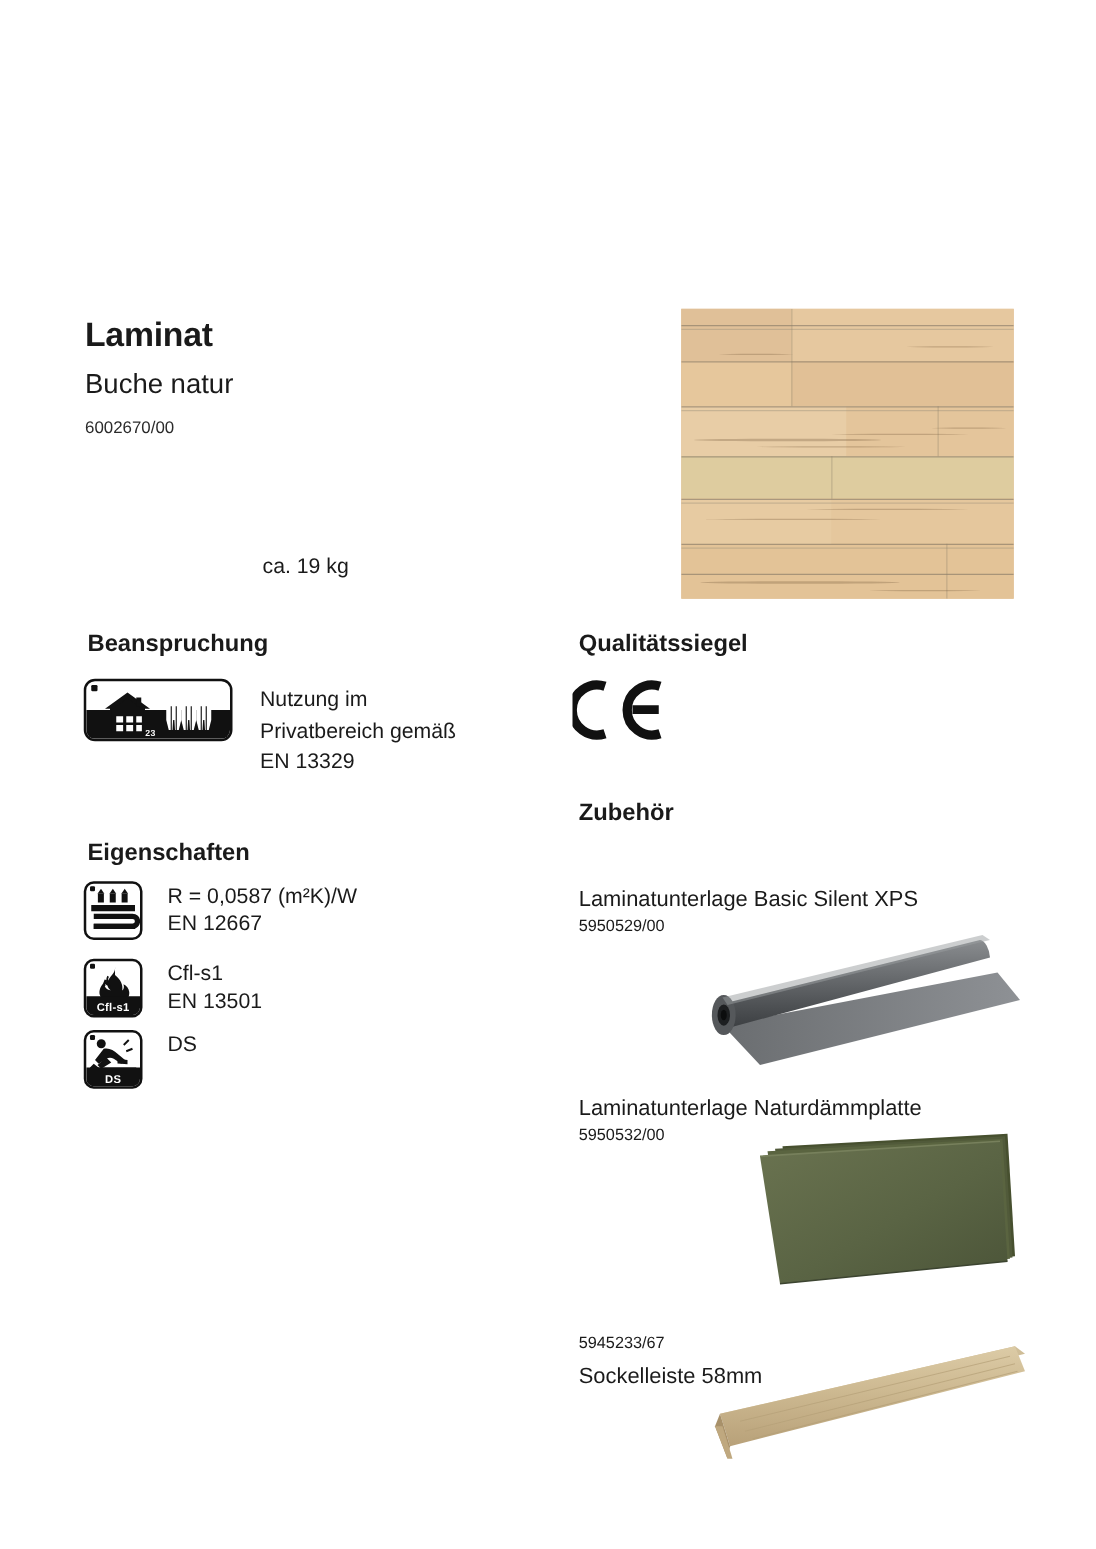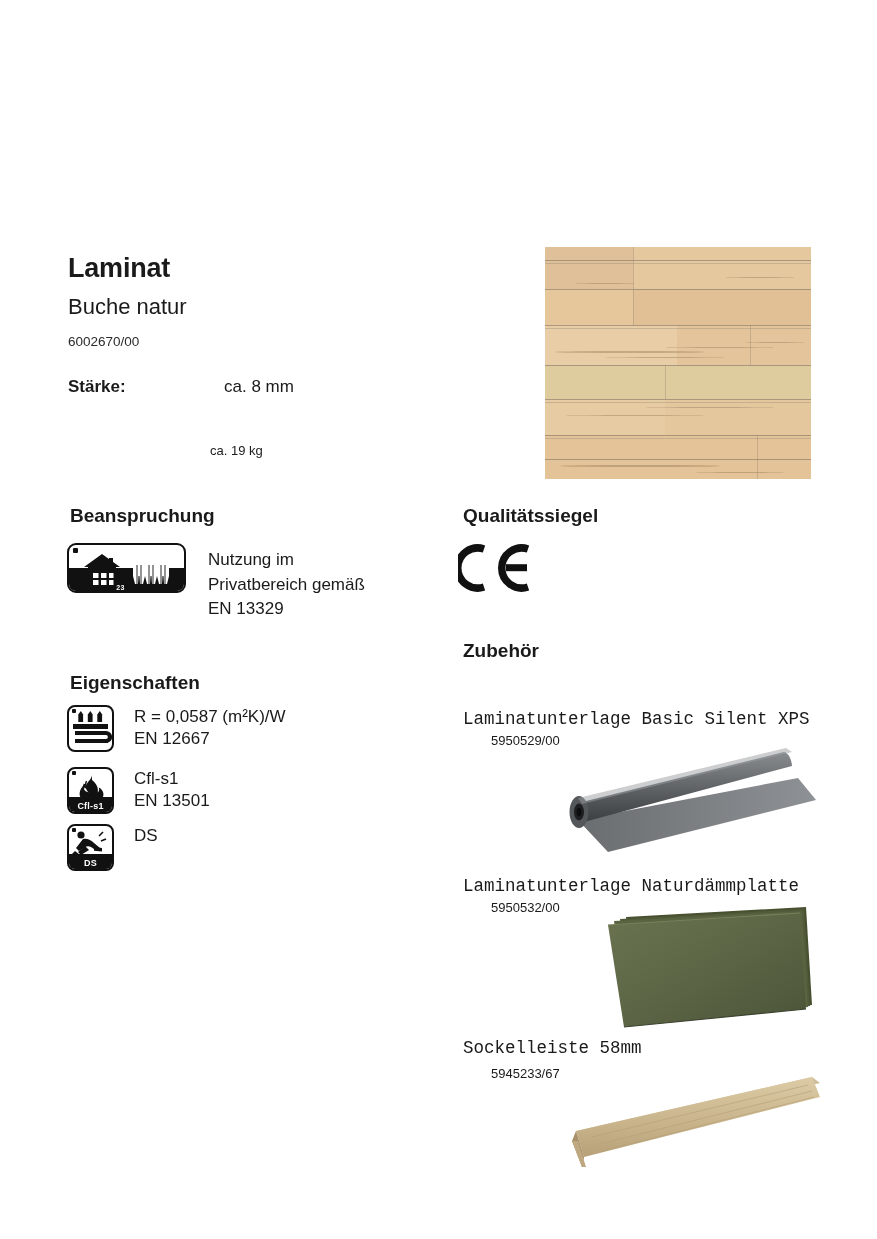--- a/index.html
+++ b/index.html
@@ -47,21 +47,21 @@
   #spec-table td { padding: 0; vertical-align: top; }
   #spec-table td.k {
     font-weight: bold;
     padding-right: 14px;
     white-space: nowrap;
     width: 142px;
   }
   #spec-table td.v { white-space: nowrap; }
   #spec-extra {
     left: 210px; top: 443px;
-    font-size: 13px;
+    font-size: 17px;
   }
 
   
   .section-heading {
     font-size: 19px;
     font-weight: bold;
   }
   #heading-beanspruchung { left: 70px; top: 505px; }
   #heading-eigenschaften { left: 70px; top: 672px; }
   #heading-qualitaetssiegel { left: 463px; top: 505px; }
@@ -202,51 +202,45 @@
   #plank-image .shadeband {
     position: absolute;
     left: 0; right: 0;
   }
 
   
   .acc-title {
     position: absolute;
     font-size: 17.5px;
     white-space: nowrap;
-    font-family: Liberation Mono, monospace;
   }
   .acc-code {
     position: absolute;
     font-size: 13px;
-    margin-left: 28px;
   }
   #acc-title-0 { left: 463px; top: 709px; }
   #acc-code-0  { left: 463px; top: 733px; }
   #acc-title-1 { left: 463px; top: 876px; }
   #acc-code-1  { left: 463px; top: 900px; }
-  #acc-title-2 { left: 463px; top: 1038px; }
+  #acc-title-2 { left: 463px; top: 1090px; }
   #acc-code-2  { left: 463px; top: 1066px; }
 
   #acc-img-roll  { left: 548px; top: 748px;  width: 268px; height: 108px; }
   #acc-img-board { left: 560px; top: 905px;  width: 256px; height: 125px; }
   #acc-img-skirt { left: 562px; top: 1075px; width: 262px; height: 112px; }
 </style>
 </head>
 <body>
 
 <div class="abs" id="product-title">Laminat</div>
 <div class="abs" id="product-subtitle">Buche natur</div>
 <div class="abs" id="product-code">6002670/00</div>
 
 <table class="abs" id="spec-table">
   <tbody>
-      <tr>
-    <td class="k">Stärke:</td>
-    <td class="v">ca. 8 mm</td>
-  </tr>
 </tbody>
   </table>
 <div class="abs" id="spec-extra">ca. 19 kg</div>
 
 <div class="abs section-heading" id="heading-beanspruchung">Beanspruchung</div>
 
 <div class="abs" id="usage-badge">
   <div class="lower"></div>
   <div class="corner-dot"></div>
   <svg class="house" viewBox="0 0 40 34">

